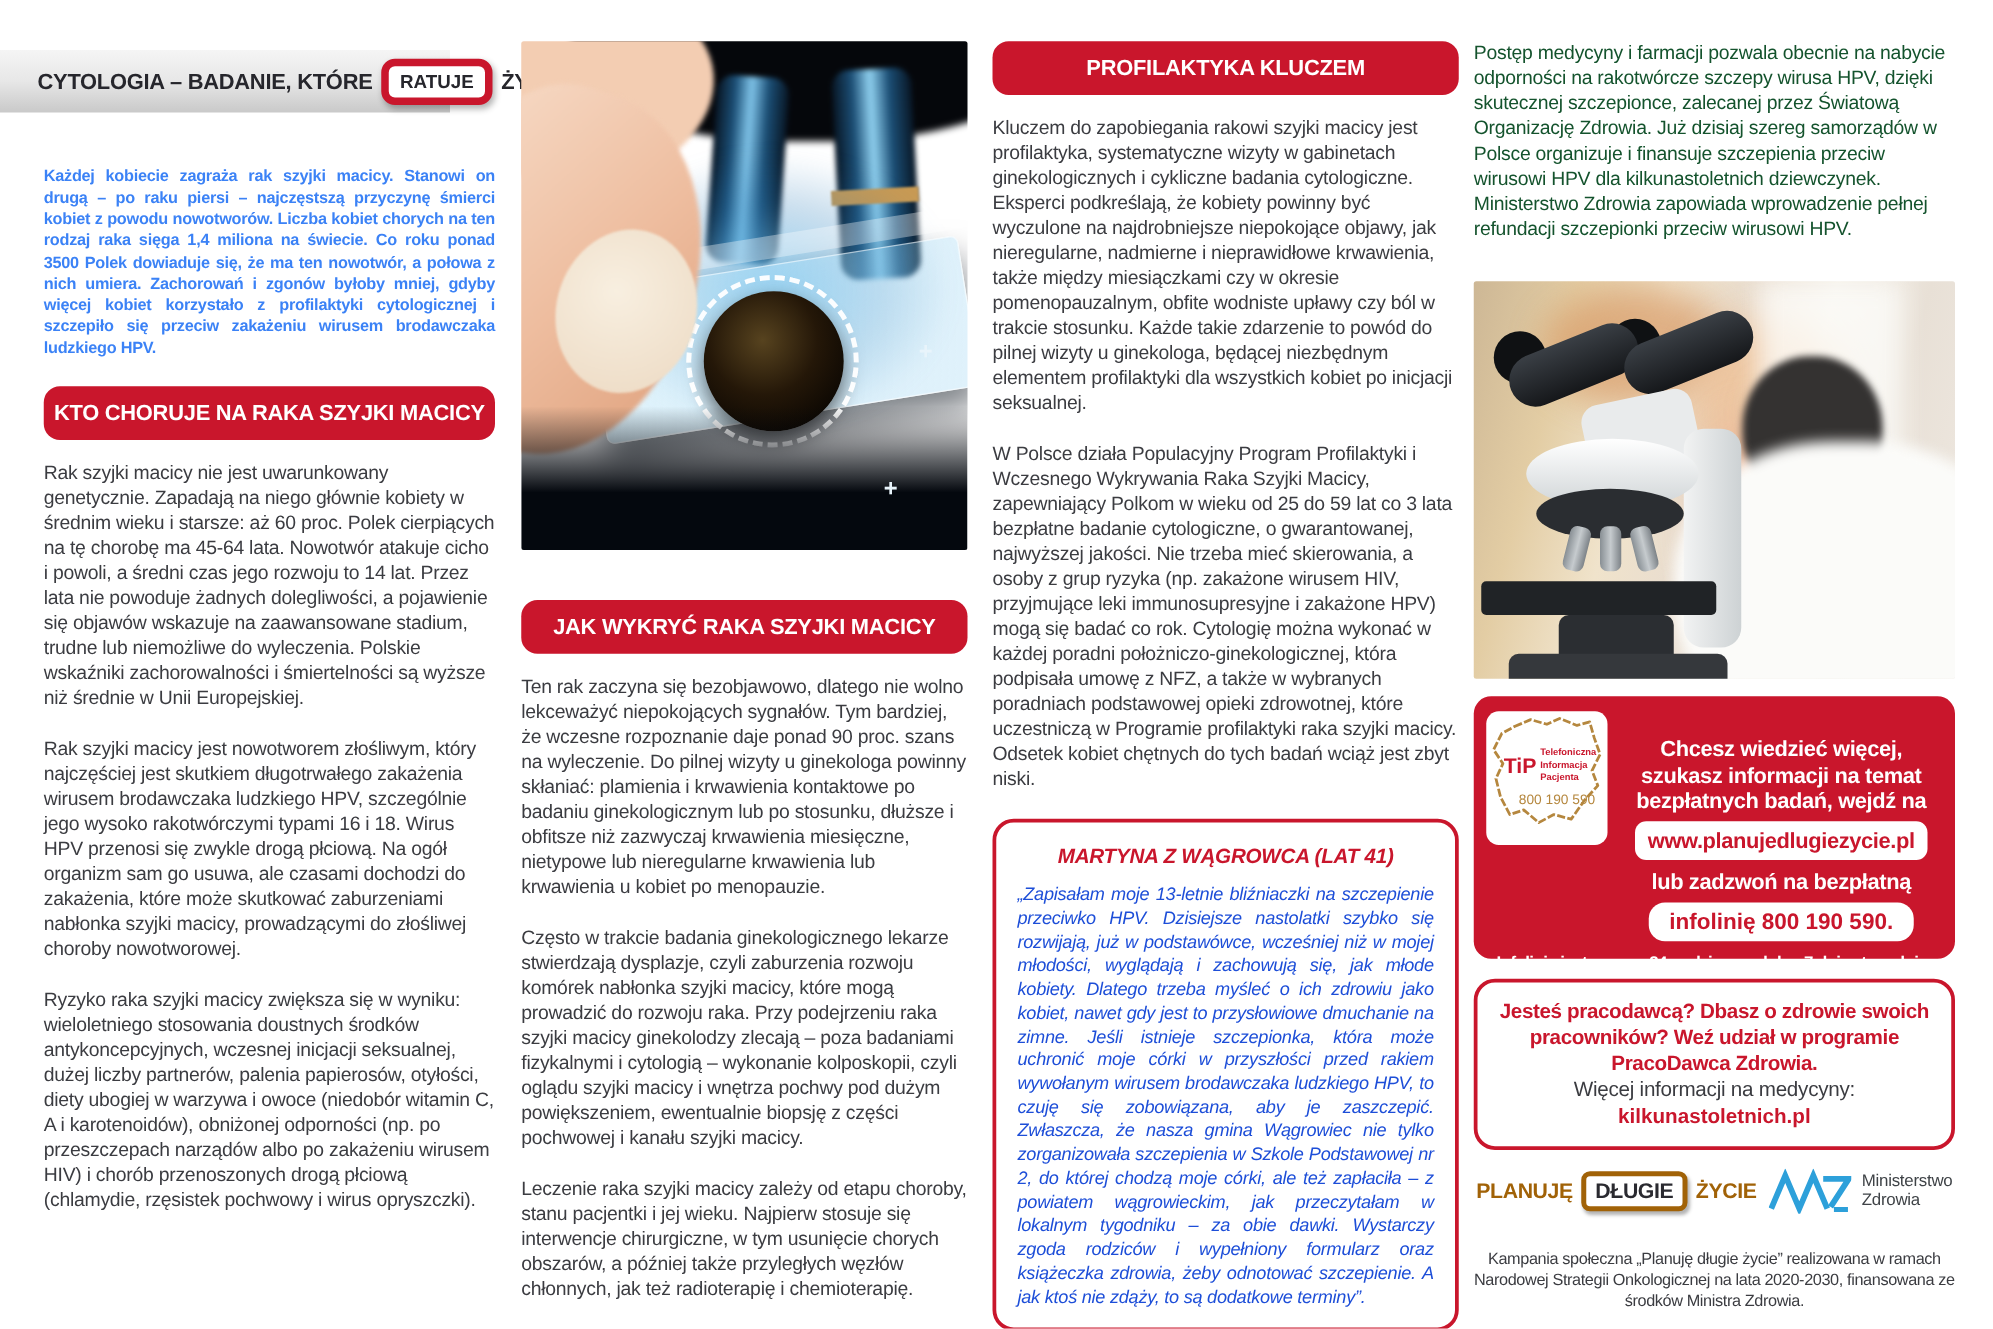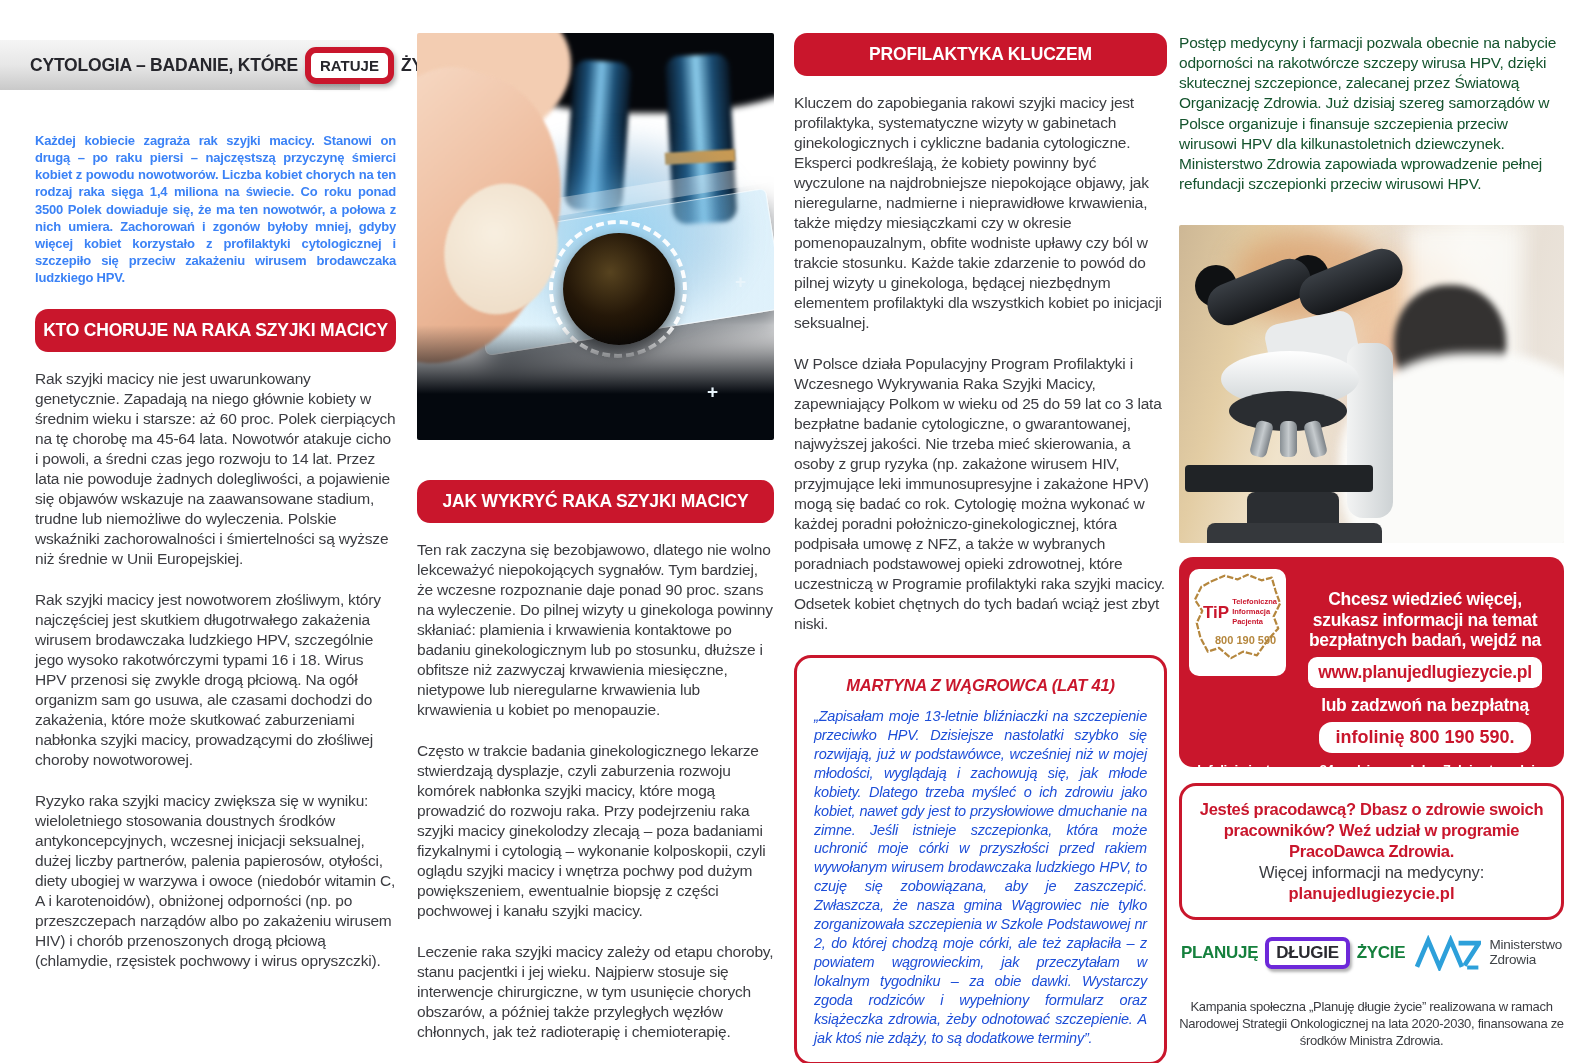--- a/index.html
+++ b/index.html
@@ -107,40 +107,40 @@
     letter-spacing:-0.2px; color:#14532d; }
   .infobox{ position:absolute; top:524px; left:0; width:385px; height:210px; background:#c9162c;
     border-radius:14px; padding:12px 10px 8px; color:#fff; }
   .ib-top{ display:flex; gap:10px; }
   .tip-card{ width:97px; height:107px; background:#fff; border-radius:10px; flex:0 0 auto;
     position:relative; overflow:hidden; }
   .tip-map{ position:absolute; top:3px; left:2px; }
   .tip-inner{ position:absolute; top:26px; left:8px; width:84px; }
   .tip-label{ color:#c9162c; font-weight:bold; font-size:17px; float:left; margin:8px 3px 0 6px; }
   .tip-lines{ color:#c9162c; font-size:7.5px; font-weight:bold; line-height:1.35; padding-top:2px; }
-  .tip-phone{ clear:both; color:#b5873e; font-weight:bold; font-size:11px; padding:7px 0 0 18px; white-space:nowrap; }
+  .tip-phone{ clear:both; color:#b5873e; font-weight:normal; font-size:11px; padding:7px 0 0 18px; white-space:nowrap; }
   .ib-right{ flex:1; display:flex; flex-direction:column; align-items:center; }
   .ib-heading{ font-weight:bold; font-size:17.5px; line-height:1.18; text-align:center; letter-spacing:-0.3px;margin-top:20px; }
   .ib-site-pill{ margin-top:6px; background:#fff; color:#c9162c; font-weight:bold; font-size:17.5px;
     letter-spacing:-0.3px; border-radius:9px; padding:5px 10px; white-space:nowrap; }
   .ib-call{ margin-top:7px; font-weight:bold; font-size:17.5px; letter-spacing:-0.3px; }
   .ib-phone-pill{ margin-top:6px; background:#fff; color:#c9162c; font-weight:bold; font-size:18px;
     border-radius:13px; padding:5px 16px; white-space:nowrap; }
   .ib-footer{ margin-top:9px; text-align:center; font-weight:bold; font-size:13.5px;
     letter-spacing:-0.45px; white-space:nowrap; }
   .employer{ position:absolute; top:750px; left:0; width:385px; border:3px solid #c9162c;
     border-radius:17px; padding:13px 10px; text-align:center; }
   .emp-red{ color:#c9162c; font-weight:bold; font-size:16.5px; line-height:1.27; letter-spacing:-0.3px; }
   .emp-dark{ font-size:16.5px; line-height:1.27; letter-spacing:-0.2px; color:#3b3c41; }
   .emp-site{ color:#c9162c; font-weight:bold; font-size:16.5px; line-height:1.27; }
 
   .logos-row{ position:absolute; top:902px; left:0; width:385px; display:flex; align-items:center; }
   .planuje-logo{ display:flex; align-items:center; gap:7px; margin-left:2px; }
-  .pl-word{ font-weight:bold; font-size:17px; color:#15803d; letter-spacing:-0.3px; }
-  .pl-box{ border:4px solid #6d28d9; border-radius:7px; background:#fff; padding:2px 7px;
+  .pl-word{ font-weight:bold; font-size:17px; color:#a16207; letter-spacing:-0.3px; }
+  .pl-box{ border:4px solid #a16207; border-radius:7px; background:#fff; padding:2px 7px;
     font-weight:bold; font-size:17px; color:#2a2a30; letter-spacing:-0.3px;
     box-shadow:2px 3px 3px rgba(0,0,0,0.3); }
   .mz-logo{ margin-left:auto; display:flex; align-items:center; gap:8px; margin-right:2px; }
   .mz-text{ font-size:13.5px; line-height:1.1; color:#3f4347; letter-spacing:-0.2px; }
   .campaign{ position:absolute; top:965px; left:0; width:385px; text-align:center;
     font-size:13px; line-height:1.32; letter-spacing:-0.3px; color:#3b3c41; }
 </style>
 </head>
 <body>
 
@@ -243,21 +243,21 @@
           <div class="ib-call">lub zadzwoń na bezpłatną</div>
           <div class="ib-phone-pill">infolinię 800 190 590.</div>
         </div>
       </div>
       <div class="ib-footer">Infolinia jest czynna 24 godziny na dobę, 7 dni w tygodniu.</div>
     </div>
 
     <div class="employer">
       <div class="emp-red">Jesteś pracodawcą? Dbasz o zdrowie swoich pracowników? Weź udział w programie PracoDawca Zdrowia.</div>
       <div class="emp-dark">Więcej informacji na medycyny:</div>
-      <div class="emp-site">planujedlugiezycie.pl</div>
+      <div class="emp-site">kilkunastoletnich.pl</div>
     </div>
 
     <div class="logos-row">
       <div class="planuje-logo">
         <span class="pl-word">PLANUJĘ</span>
         <span class="pl-box">DŁUGIE</span>
         <span class="pl-word">ŻYCIE</span>
       </div>
       <div class="mz-logo">
         <svg width="66" height="36" viewBox="0 0 100 54">

